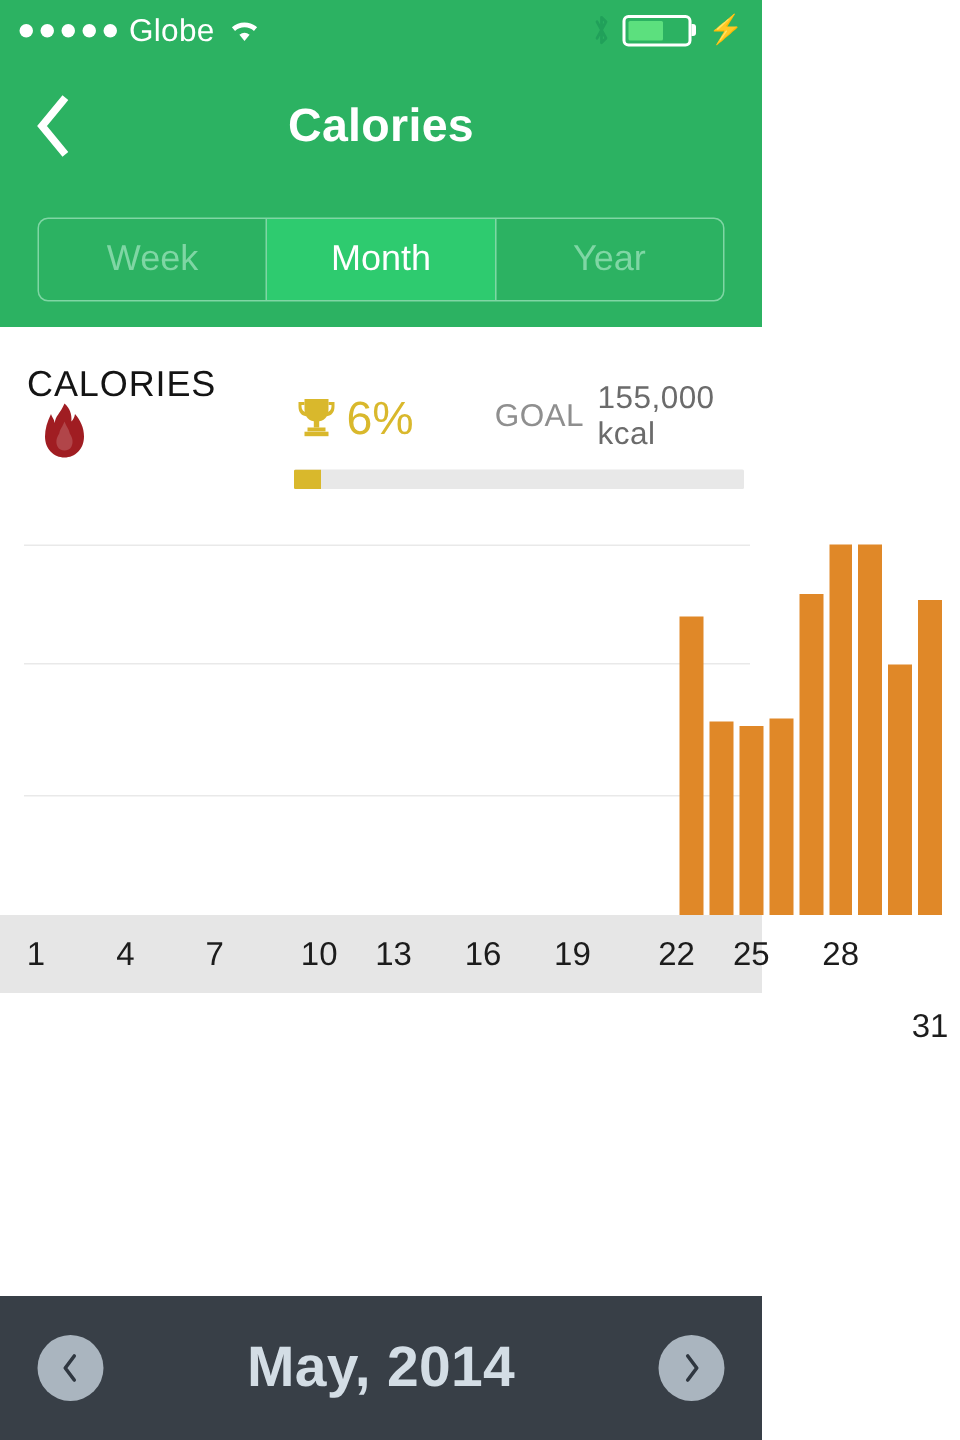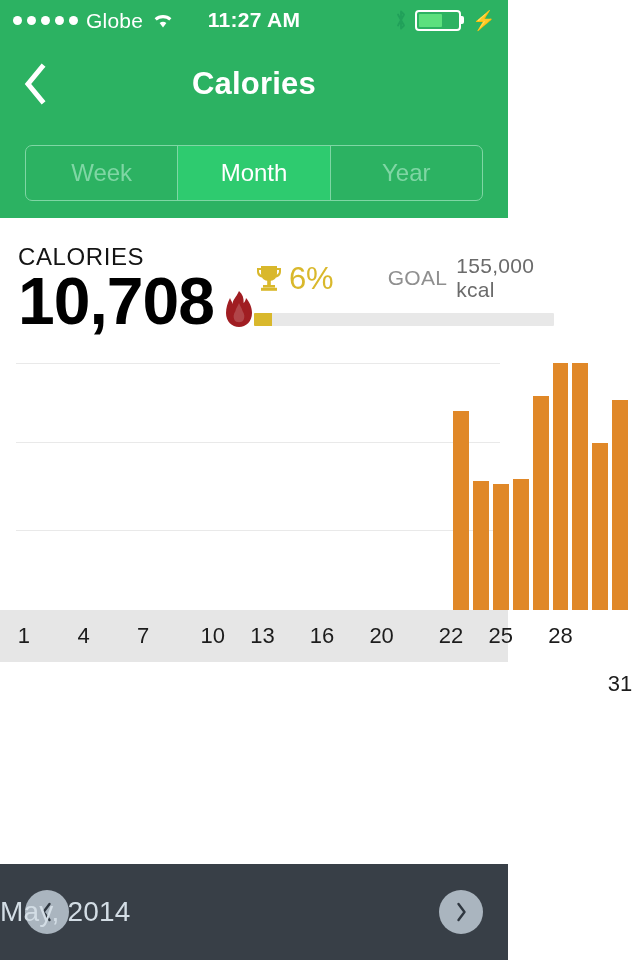--- a/index.html
+++ b/index.html
@@ -132,22 +132,22 @@
     flex:0 0 96px; height:96px; background:#383f47;
     display:flex; align-items:center; justify-content:space-between;
     padding:0 25px; position:relative;
   }
   .navcircle {
     width:44px; height:44px; border-radius:50%; background:#aab5bf;
     display:flex; align-items:center; justify-content:center; cursor:pointer;
   }
   .nc-ch { width:14px; height:22px; }
   .footer-title {
-    position:absolute; left:0; right:0; 
-    font-size:28px; color:#d3dde5; letter-spacing:0.2px;
+    position:absolute; left:0; right:0; text-align:center;
+    font-size:38px; color:#d3dde5; letter-spacing:0.2px;font-weight:bold;
   }
 </style>
 </head>
 <body>
 
 <div class="phone">
 
   <div class="statusbar">
     <div class="sb-left">
       <span class="dots">
@@ -158,21 +158,20 @@
           <i class="dot"></i>
       </span>
       <span class="carrier">Globe</span>
       <span class="wifi">
         <svg viewBox="0 0 24 18" width="24" height="18">
           <path d="M12 16.4 L8.6 12.1 A5.6 5.6 0 0 1 15.4 12.1 Z" fill="#fff"></path>
           <path d="M3.6 7.2 A12.4 12.4 0 0 1 20.4 7.2 L18.3 9.6 A9.3 9.3 0 0 0 5.7 9.6 Z" fill="#fff"></path>
         </svg>
       </span>
     </div>
-    <div class="sb-center">11:27 AM</div>
     <div class="sb-right">
       <span class="bt">
         <svg viewBox="0 0 14 22" width="14" height="22">
           <path d="M4 5.5 L10 16.5 L7 19.5 L7 2.5 L10 5.5 L4 16.5" fill="none" stroke="#21a05a" stroke-width="1.8" stroke-linejoin="round" stroke-linecap="round"></path>
         </svg>
       </span>
       <span class="battery">
         <span class="battery-fill" id="batt" style="width:60%"></span>
       </span>
       <span class="bolt">⚡</span>
@@ -197,21 +196,20 @@
       <div class="seg">Year</div>
     </div>
   </div>
 
   <div class="content">
 
     <div class="stats">
       <div class="stats-left">
         <div class="cal-label">CALORIES</div>
         <div class="cal-row">
-          <div class="cal-value">10,708</div>
           <span class="flame">
             <svg viewBox="0 0 30 38" width="30" height="38">
               <path d="M15 1 C12 8 9 9 8.5 14 C8 11 6.5 10 6 8 C3.5 13 2 18 2 23 C2 31.5 8 37 15 37 C22 37 28 31.5 28 23 C28 17 25.5 12 22 8 C21.6 10.5 20.6 12 19.6 13 C20 8 18.5 4 15 1 Z" fill="#a01d22"></path>
               <path d="M15 13 C13.5 17 12 18 11.5 21 C9.5 24 9 27 10.5 30 C12 33 18 33 19.5 30 C21 27 20.5 24 18.5 21 C18 18 16.5 17 15 13 Z" fill="#ffffff" opacity="0.18"></path>
             </svg>
           </span>
         </div>
       </div>
       <div class="stats-right">
         <div class="goal-row">
@@ -252,21 +250,21 @@
         </div>
     </div>
 
     <div class="axis" id="axis">
         <span class="axis-lbl" style="left: 23.95px;">1</span>
         <span class="axis-lbl" style="left: 83.56px;">4</span>
         <span class="axis-lbl" style="left: 143.17px;">7</span>
         <span class="axis-lbl" style="left: 202.79px; margin-left: 10px;">10</span>
         <span class="axis-lbl" style="left: 262.4px;">13</span>
         <span class="axis-lbl" style="left: 322.01px;">16</span>
-        <span class="axis-lbl" style="left: 381.63px;">20</span>
+        <span class="axis-lbl" style="left: 381.63px;">19</span>
         <span class="axis-lbl" style="left: 451px;">22</span>
         <span class="axis-lbl" style="left: 500.85px;">25</span>
         <span class="axis-lbl" style="left: 560.46px;">28</span>
         <span class="axis-lbl" style="left: 620.08px; margin-top: 48px;">31</span>
       </div>
 
     <div class="spacer"></div>
   </div>
 
   <div class="footer">

